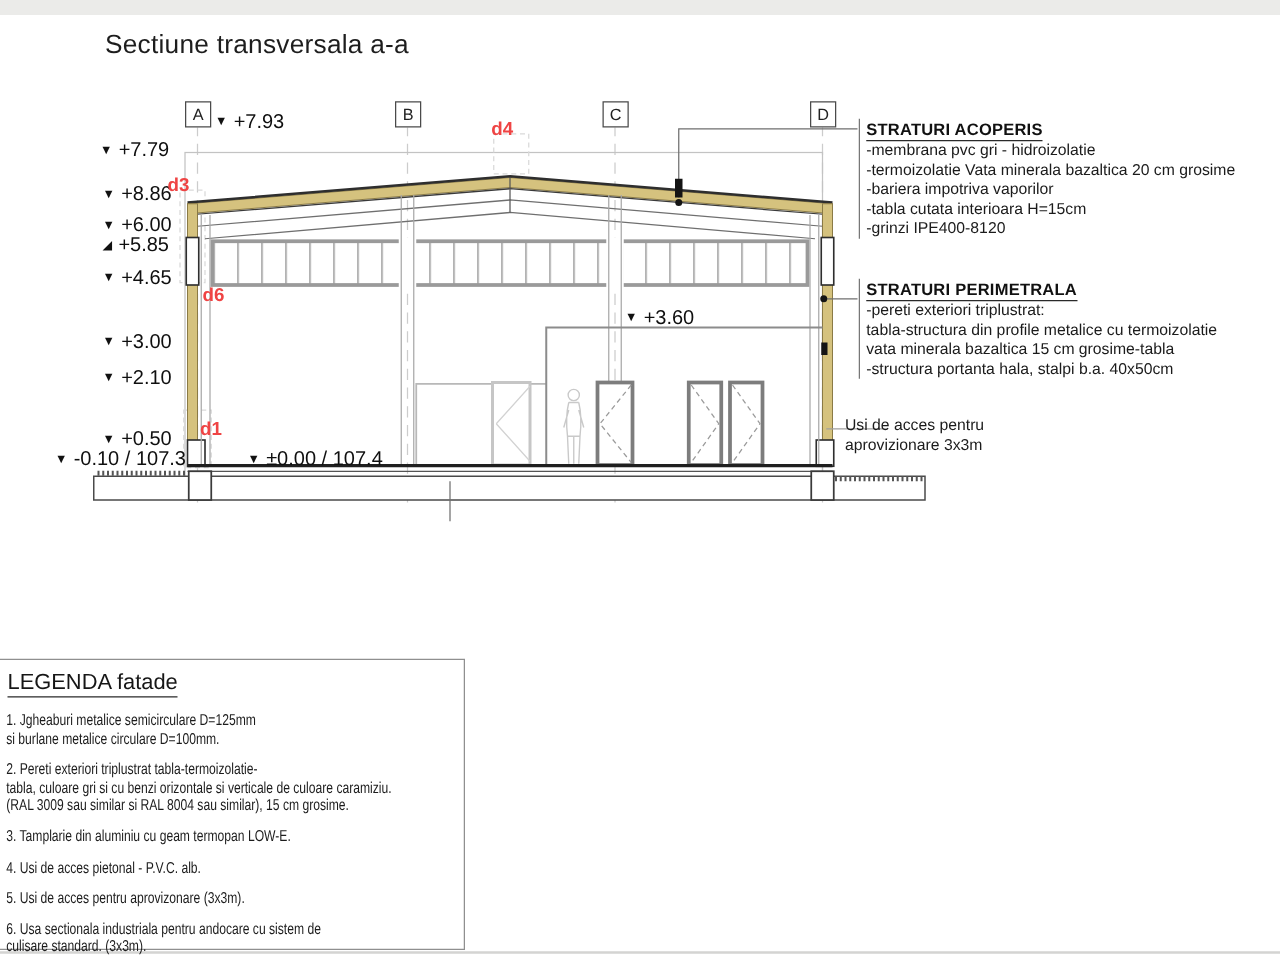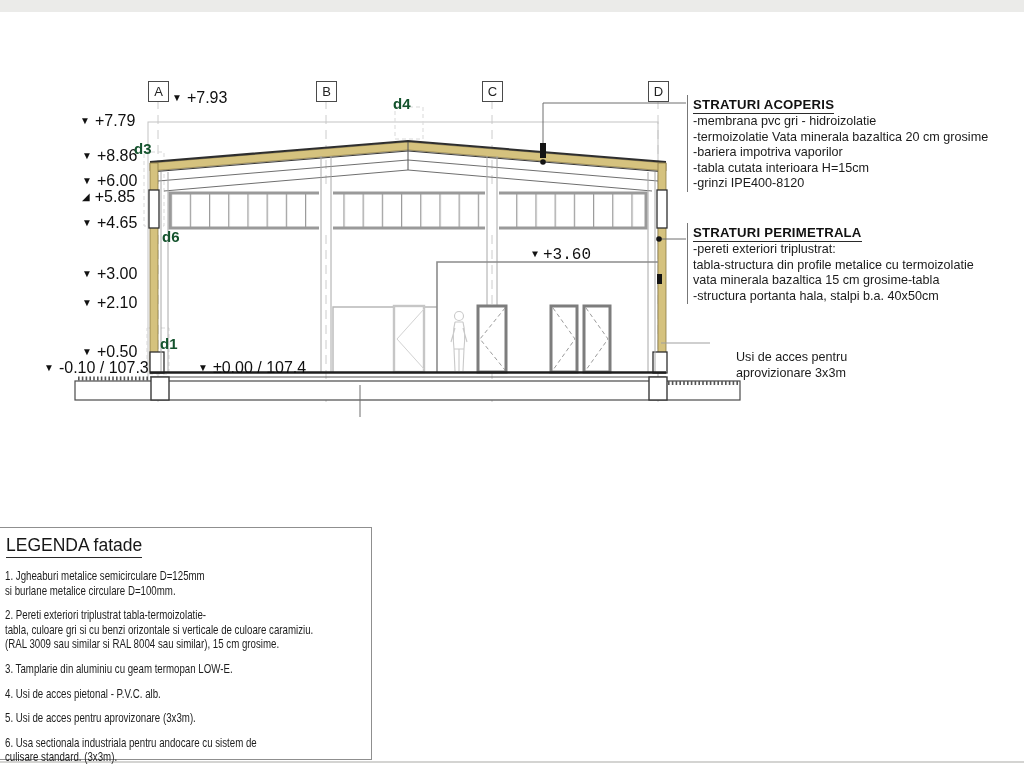--- a/index.html
+++ b/index.html
@@ -10,21 +10,21 @@
   .bottom-line{left:0;top:761px;width:1024px;height:2px;background:#d4d4d2;}
 
   .page-title{left:84px;top:24px;font-size:21px;color:#1d1d1d;letter-spacing:.2px;}
 
   .grid-box{width:19px;height:19px;border:1.5px solid #4a4a4a;background:#fff;
             font-size:13px;line-height:19px;text-align:center;color:#222;z-index:3;}
 
   .lvl{font-size:16px;color:#0f0f0f;white-space:nowrap;z-index:3;}
   .lvl .flag{font-size:10px;vertical-align:2px;margin-right:5px;color:#111;}
 
-  .dlabel{font-size:15px;font-weight:bold;color:#14532d;z-index:3;}
+  .dlabel{font-size:15px;font-weight:bold;color:#ef4444;z-index:3;}
 
   .ann{z-index:3;}
   .ann .ann-title{font-size:13.2px;font-weight:bold;color:#111;display:inline-block;
                   border-bottom:1.5px solid #2a2a2a;padding-bottom:1px;letter-spacing:.2px;}
   .ann .ann-line{font-size:12.6px;line-height:1.24;color:#1b1b1b;white-space:nowrap;}
   .bracketed{border-left:1px solid #777;padding-left:5px;}
 
   .legend-box{left:-2px;top:527px;width:372px;height:231px;border:1px solid #8f8f8f;background:#fff;z-index:3;}
   .legend-title{margin:7px 0 0 7px;font-size:17.5px;color:#161616;display:inline-block;
                 border-bottom:1.5px solid #2a2a2a;padding-bottom:1px;}
@@ -37,20 +37,21 @@
 
   svg.drawing{left:0;top:0;z-index:1;}
 </style>
 </head>
 <body>
 
 <div class="canvas">
 
   <div class="abs top-strip"></div>
 
+  <div class="abs page-title">Sectiune transversala a-a</div>
 
   <svg class="abs drawing" width="1024" height="768" viewBox="0 0 1024 768">
 
     <defs>
       <pattern id="mull" width="19.2" height="35" patternUnits="userSpaceOnUse" x="170.6" y="193">
         <line x1="0" y1="0" x2="0" y2="35" stroke="#9a9a9a" stroke-width="2.4"></line>
       </pattern>
     </defs>
 
     <g stroke="#cccccc" stroke-width="1" stroke-dasharray="9,6">
@@ -163,21 +164,21 @@
   <div class="abs lvl" style="left:82px;top:147px;"><span class="flag">▼</span><span>+8.86</span></div>
   <div class="abs lvl" style="left:82px;top:172px;"><span class="flag">▼</span><span>+6.00</span></div>
   <div class="abs lvl" style="left:82px;top:188px;"><span class="flag">◢</span><span>+5.85</span></div>
   <div class="abs lvl" style="left:82px;top:214px;"><span class="flag">▼</span><span>+4.65</span></div>
   <div class="abs lvl" style="left:82px;top:265px;"><span class="flag">▼</span><span>+3.00</span></div>
   <div class="abs lvl" style="left:82px;top:294px;"><span class="flag">▼</span><span>+2.10</span></div>
   <div class="abs lvl" style="left:82px;top:343px;"><span class="flag">▼</span><span>+0.50</span></div>
   <div class="abs lvl" style="left:44px;top:359px;"><span class="flag">▼</span><span>-0.10 / 107.3</span></div>
 
   <div class="abs lvl" style="left:172px;top:89px;"><span class="flag">▼</span><span>+7.93</span></div>
-  <div class="abs lvl" style="left:532px;top:246px;font-family:Liberation Mono, monospace;"><span class="flag">▼</span><span>+3.60</span></div>
+  <div class="abs lvl" style="left:500px;top:246px;"><span class="flag">▼</span><span>+3.60</span></div>
   <div class="abs lvl" style="left:198px;top:359px;"><span class="flag">▼</span><span>±0.00 / 107.4</span></div>
 
   <div class="abs dlabel" style="left:134px;top:140px;">d3</div>
   <div class="abs dlabel" style="left:393px;top:95px;">d4</div>
   <div class="abs dlabel" style="left:162px;top:228px;">d6</div>
   <div class="abs dlabel" style="left:160px;top:335px;">d1</div>
 
   <div class="abs ann bracketed" style="left:687px;top:95px;width:334px;">
     <div class="ann-title">STRATURI ACOPERIS</div>
     <div class="ann-line">-membrana pvc gri - hidroizolatie</div>
@@ -188,21 +189,21 @@
   </div>
 
   <div class="abs ann bracketed" style="left:687px;top:223px;width:334px;">
     <div class="ann-title">STRATURI PERIMETRALA</div>
     <div class="ann-line">-pereti exteriori triplustrat:</div>
     <div class="ann-line">tabla-structura din profile metalice cu termoizolatie</div>
     <div class="ann-line">vata minerala bazaltica 15 cm grosime-tabla</div>
     <div class="ann-line">-structura portanta hala, stalpi b.a. 40x50cm</div>
   </div>
 
-  <div class="abs ann" style="left:736px;top:333px;margin-top:17px;">
+  <div class="abs ann" style="left:676px;top:333px;">
     <div class="ann-line">Usi de acces pentru</div>
     <div class="ann-line">aprovizionare 3x3m</div>
   </div>
 
 
   <div class="abs legend-box">
     <div class="legend-title">LEGENDA fatade</div>
     <div class="legend-body">
       <p>1. Jgheaburi metalice semicirculare D=125mm
 si burlane metalice circulare D=100mm.</p>

